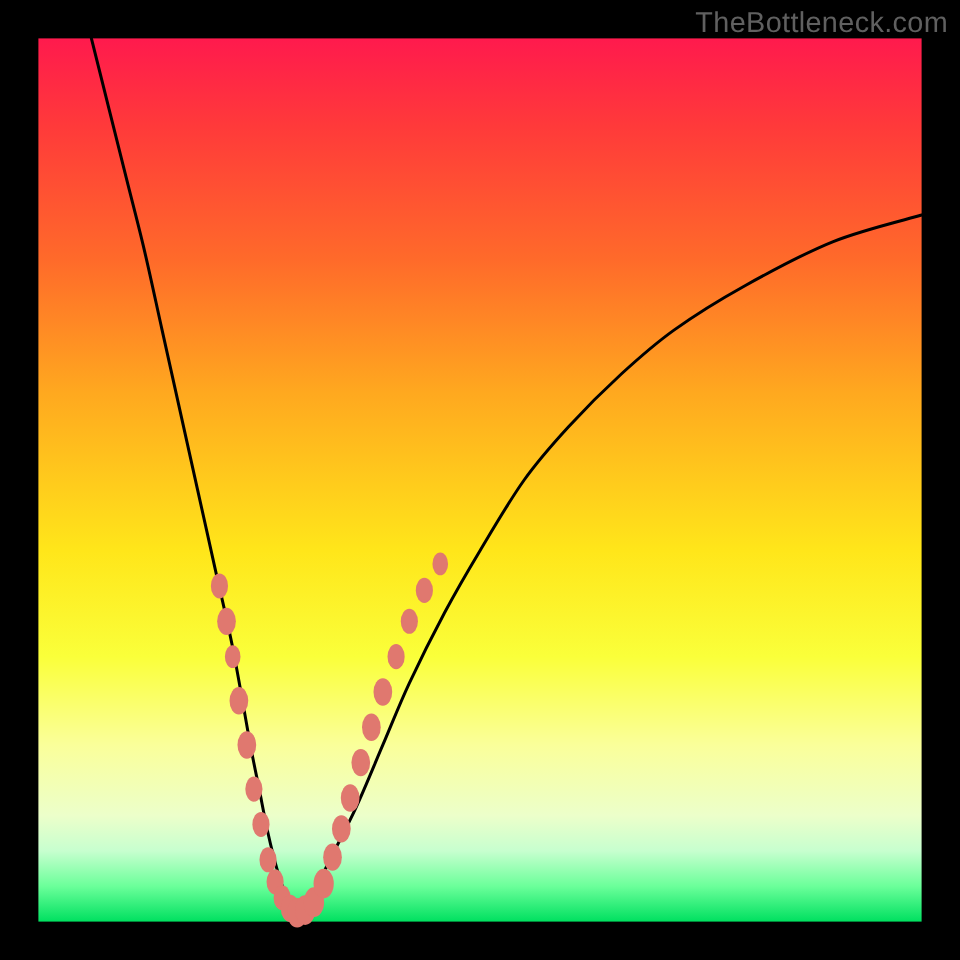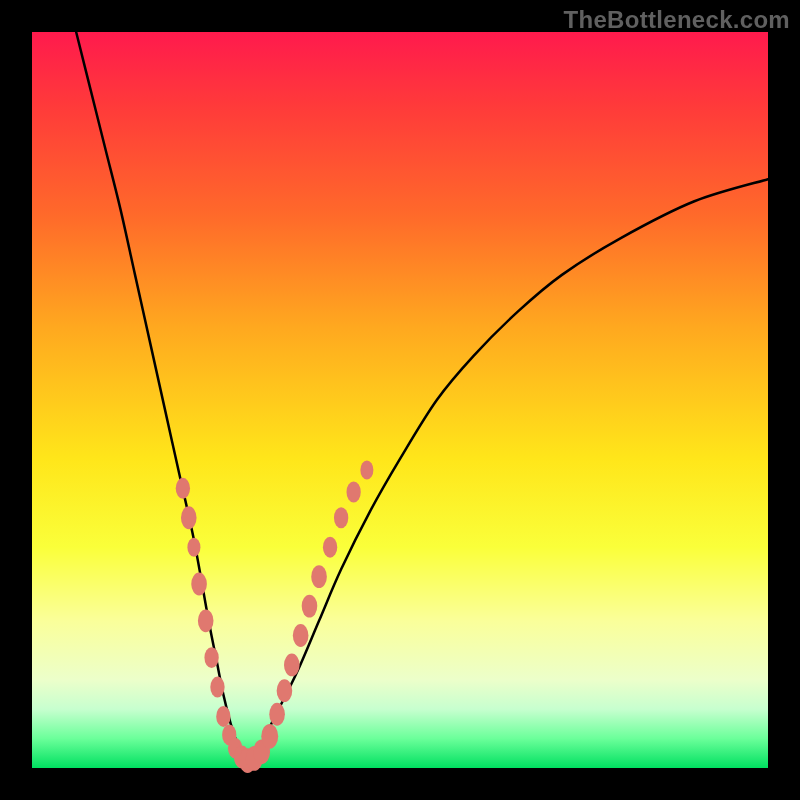--- a/index.html
+++ b/index.html
@@ -37,21 +37,21 @@
       #6bff9a 96%,
       #00e060 100%
     );
   }
   .watermark {
     position: absolute;
     top: 6px;
     right: 10px;
     color: #606060;
     font-size: 24px;
-    font-weight: 700;
+    font-weight: 400;
     letter-spacing: 0.3px;
     user-select: none;
   }
   svg.curves {
     position: absolute;
     left: 0;
     top: 0;
     width: 736px;
     height: 736px;
     overflow: visible;

